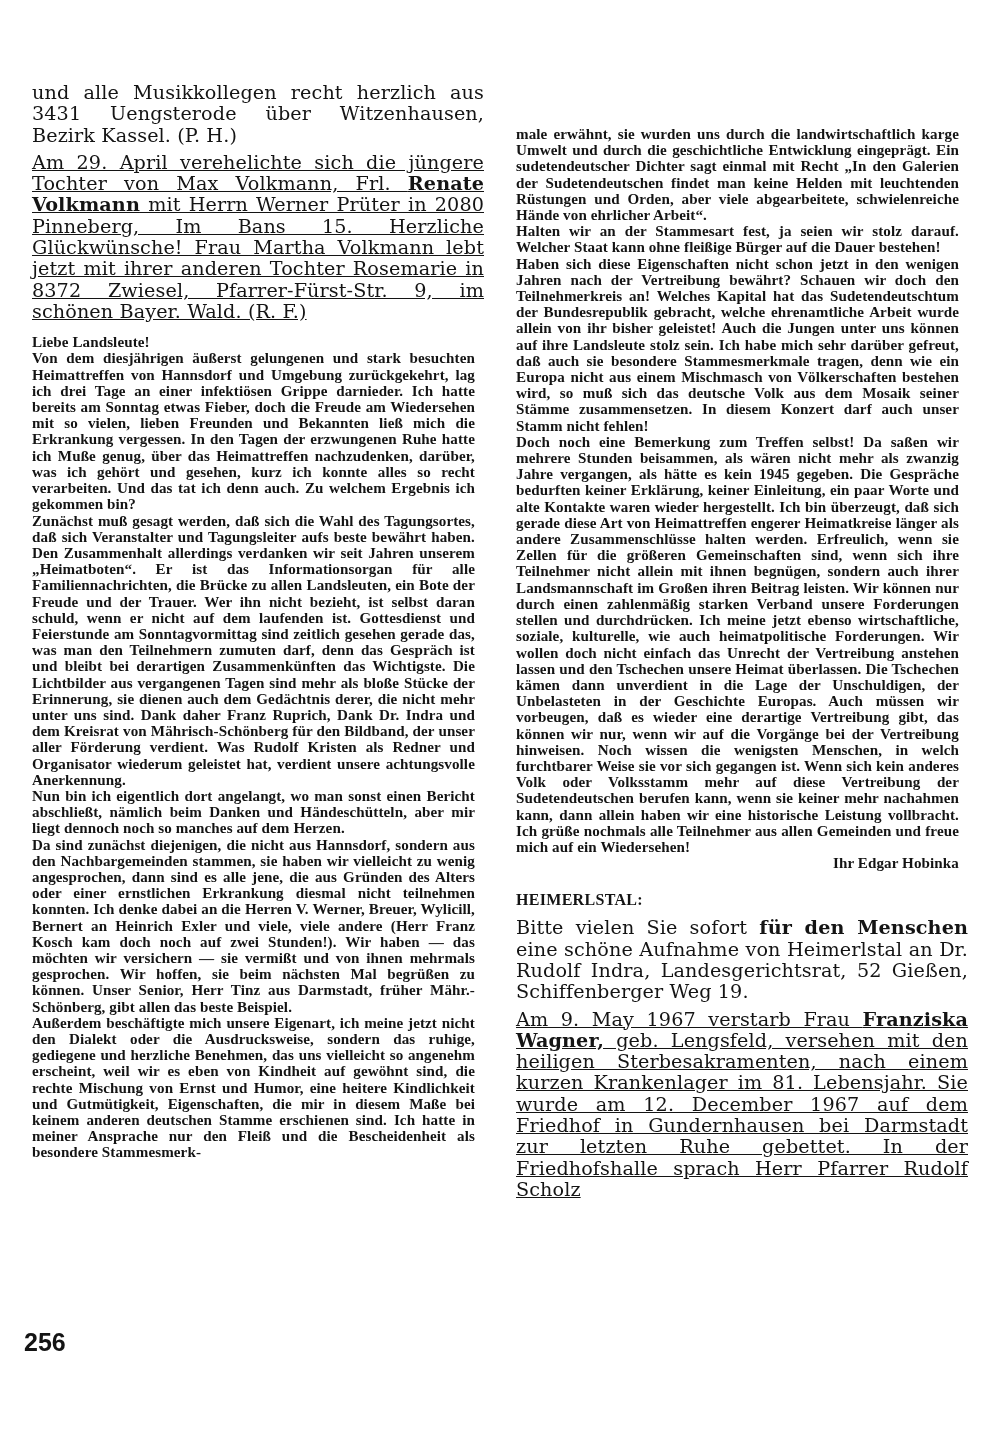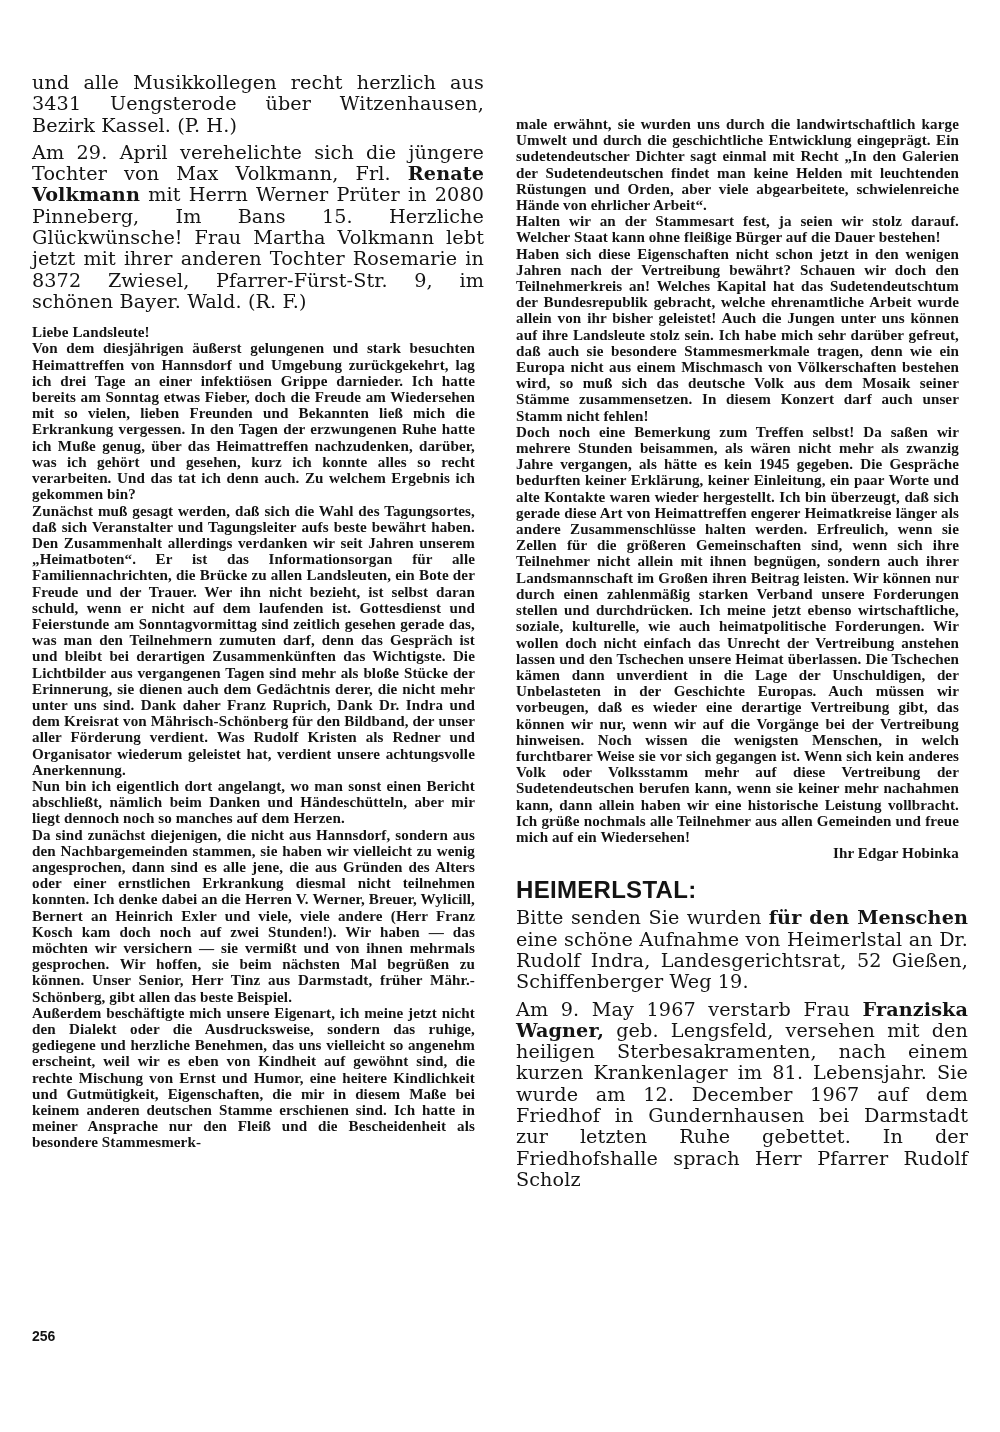--- a/index.html
+++ b/index.html
@@ -1,43 +1,43 @@
 <!DOCTYPE html>
 <html><head>
 <meta charset="utf-8">
 <style>
   html, body { margin: 0; padding: 0; background: #ffffff; }
   body { width: 1000px; height: 1432px; position: relative; overflow: hidden; color: #141414; }
-  .col { position: absolute; top: 72px; }
+  .col { position: absolute; top: 82px; }
   .col-left { left: 32px; width: 452px; }
   .col-right { left: 516px; width: 452px; margin-top: 44px; }
   .big {
     font-family: "DejaVu Serif", serif;
     font-size: 19.2px; line-height: 21.3px;
     text-align: justify; margin: 0; letter-spacing: 0.1px;
   }
-  .big + .big { margin-top: 6px; }
+  .big + .big { margin-top: 6px; text-decoration: underline; }
   .small {
     font-family: "Liberation Serif", serif;
     font-size: 15.4px; line-height: 16.2px;
     text-align: justify; margin: 0; font-weight: bold;
     letter-spacing: 0.1px;
     transform: scaleX(0.98); transform-origin: left top;
   }
   .small.salutation { margin-top: 12px; }
   .small.signature { text-align: right; }
   .heading {
-    font-family: Liberation Sans, sans-serif; font-weight: bold;
-    font-size: 24px; line-height: 22px; margin: 18px 0 6px 0;
+    font-family: Liberation Serif, serif; font-weight: bold;
+    font-size: 16px; line-height: 22px; margin: 18px 0 6px 0;
     letter-spacing: 0.3px;
   }
   b { font-weight: bold; }
   .page-number {
-    position: absolute; left: 32px; top: 1328px;
-    font-family: "Liberation Sans", sans-serif; font-size: 14px; font-weight: bold;
+    position: absolute; left: 24px; top: 1328px;
+    font-family: "Liberation Sans", sans-serif; font-size: 25px; font-weight: bold;
   }
 </style>
 </head>
 <body>
 
 <div class="col col-left">
   <p class="big">und alle Musikkollegen recht herzlich aus 3431 Uengsterode über Witzenhausen, Bezirk Kassel. (P. H.)</p>
   <p class="big"><span>Am 29. April verehelichte sich die jüngere Tochter von Max Volkmann, Frl. </span><b>Renate Volkmann</b><span> mit Herrn Werner Prüter in 2080 Pinneberg, Im Bans 15. Herzliche Glückwünsche! Frau Martha Volkmann lebt jetzt mit ihrer anderen Tochter Rosemarie in 8372 Zwiesel, Pfarrer-Fürst-Str. 9, im schönen Bayer. Wald. (R. F.)</span></p>
 
   <p class="small salutation">Liebe Landsleute!</p>
@@ -49,18 +49,18 @@
 </div>
 
 <div class="col col-right">
   <p class="small">male erwähnt, sie wurden uns durch die landwirtschaftlich karge Umwelt und durch die geschichtliche Entwicklung eingeprägt. Ein sudetendeutscher Dichter sagt einmal mit Recht „In den Galerien der Sudetendeutschen findet man keine Helden mit leuchtenden Rüstungen und Orden, aber viele abgearbeitete, schwielenreiche Hände von ehrlicher Arbeit“.</p>
   <p class="small">Halten wir an der Stammesart fest, ja seien wir stolz darauf. Welcher Staat kann ohne fleißige Bürger auf die Dauer bestehen!</p>
   <p class="small">Haben sich diese Eigenschaften nicht schon jetzt in den wenigen Jahren nach der Vertreibung bewährt? Schauen wir doch den Teilnehmerkreis an! Welches Kapital hat das Sudetendeutschtum der Bundesrepublik gebracht, welche ehrenamtliche Arbeit wurde allein von ihr bisher geleistet! Auch die Jungen unter uns können auf ihre Landsleute stolz sein. Ich habe mich sehr darüber gefreut, daß auch sie besondere Stammesmerkmale tragen, denn wie ein Europa nicht aus einem Mischmasch von Völkerschaften bestehen wird, so muß sich das deutsche Volk aus dem Mosaik seiner Stämme zusammensetzen. In diesem Konzert darf auch unser Stamm nicht fehlen!</p>
   <p class="small">Doch noch eine Bemerkung zum Treffen selbst! Da saßen wir mehrere Stunden beisammen, als wären nicht mehr als zwanzig Jahre vergangen, als hätte es kein 1945 gegeben. Die Gespräche bedurften keiner Erklärung, keiner Einleitung, ein paar Worte und alte Kontakte waren wieder hergestellt. Ich bin überzeugt, daß sich gerade diese Art von Heimattreffen engerer Heimatkreise länger als andere Zusammenschlüsse halten werden. Erfreulich, wenn sie Zellen für die größeren Gemeinschaften sind, wenn sich ihre Teilnehmer nicht allein mit ihnen begnügen, sondern auch ihrer Landsmannschaft im Großen ihren Beitrag leisten. Wir können nur durch einen zahlenmäßig starken Verband unsere Forderungen stellen und durchdrücken. Ich meine jetzt ebenso wirtschaftliche, soziale, kulturelle, wie auch heimatpolitische Forderungen. Wir wollen doch nicht einfach das Unrecht der Vertreibung anstehen lassen und den Tschechen unsere Heimat überlassen. Die Tschechen kämen dann unverdient in die Lage der Unschuldigen, der Unbelasteten in der Geschichte Europas. Auch müssen wir vorbeugen, daß es wieder eine derartige Vertreibung gibt, das können wir nur, wenn wir auf die Vorgänge bei der Vertreibung hinweisen. Noch wissen die wenigsten Menschen, in welch furchtbarer Weise sie vor sich gegangen ist. Wenn sich kein anderes Volk oder Volksstamm mehr auf diese Vertreibung der Sudetendeutschen berufen kann, wenn sie keiner mehr nachahmen kann, dann allein haben wir eine historische Leistung vollbracht. Ich grüße nochmals alle Teilnehmer aus allen Gemeinden und freue mich auf ein Wiedersehen!</p>
   <p class="small signature">Ihr Edgar Hobinka</p>
 
   <div class="heading">HEIMERLSTAL:</div>
-  <p class="big"><span>Bitte senden Sie wurden </span><b>für den Menschen</b><span> eine schöne Aufnahme von Heimerlstal an Dr. Rudolf Indra, Landesgerichtsrat, 52 Gießen, Schiffenberger Weg 19.</span></p>
+  <p class="big"><span>Bitte vielen Sie sofort </span><b>für den Menschen</b><span> eine schöne Aufnahme von Heimerlstal an Dr. Rudolf Indra, Landesgerichtsrat, 52 Gießen, Schiffenberger Weg 19.</span></p>
 
   <p class="big"><span>Am 9. May 1967 verstarb Frau </span><b>Franziska Wagner,</b><span> geb. Lengsfeld, versehen mit den heiligen Sterbesakramenten, nach einem kurzen Krankenlager im 81. Lebensjahr. Sie wurde am 12. December 1967 auf dem Friedhof in Gundernhausen bei Darmstadt zur letzten Ruhe gebettet. In der Friedhofshalle sprach Herr Pfarrer Rudolf Scholz</span></p>
 </div>
 
 <div class="page-number">256</div>
 
 </body></html>

